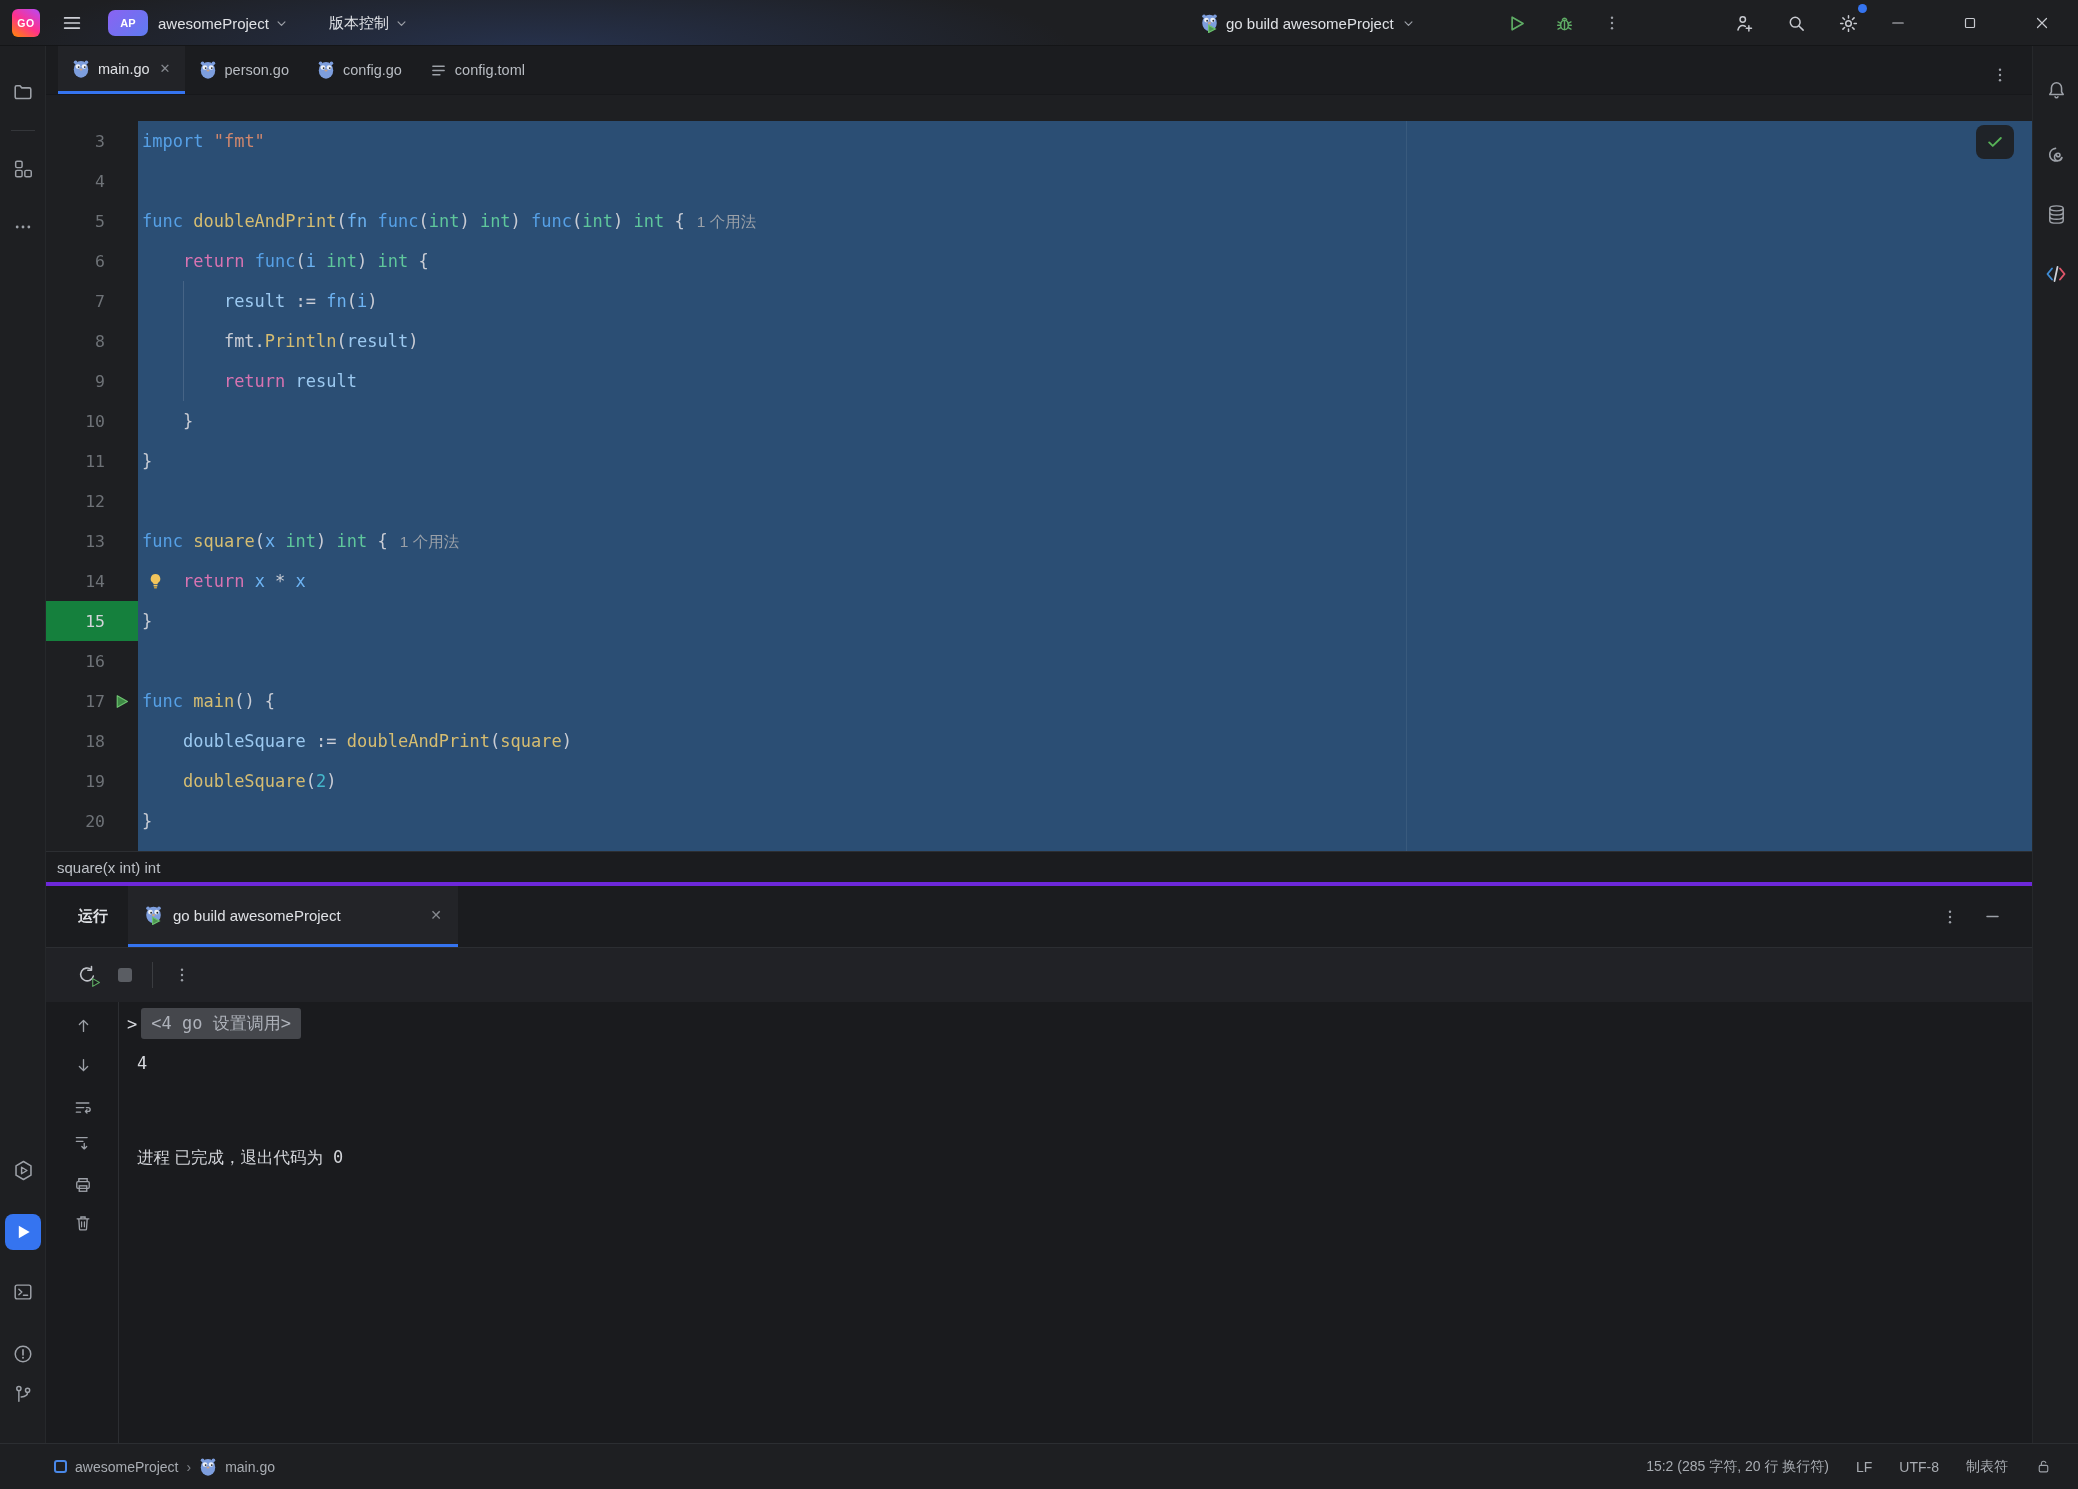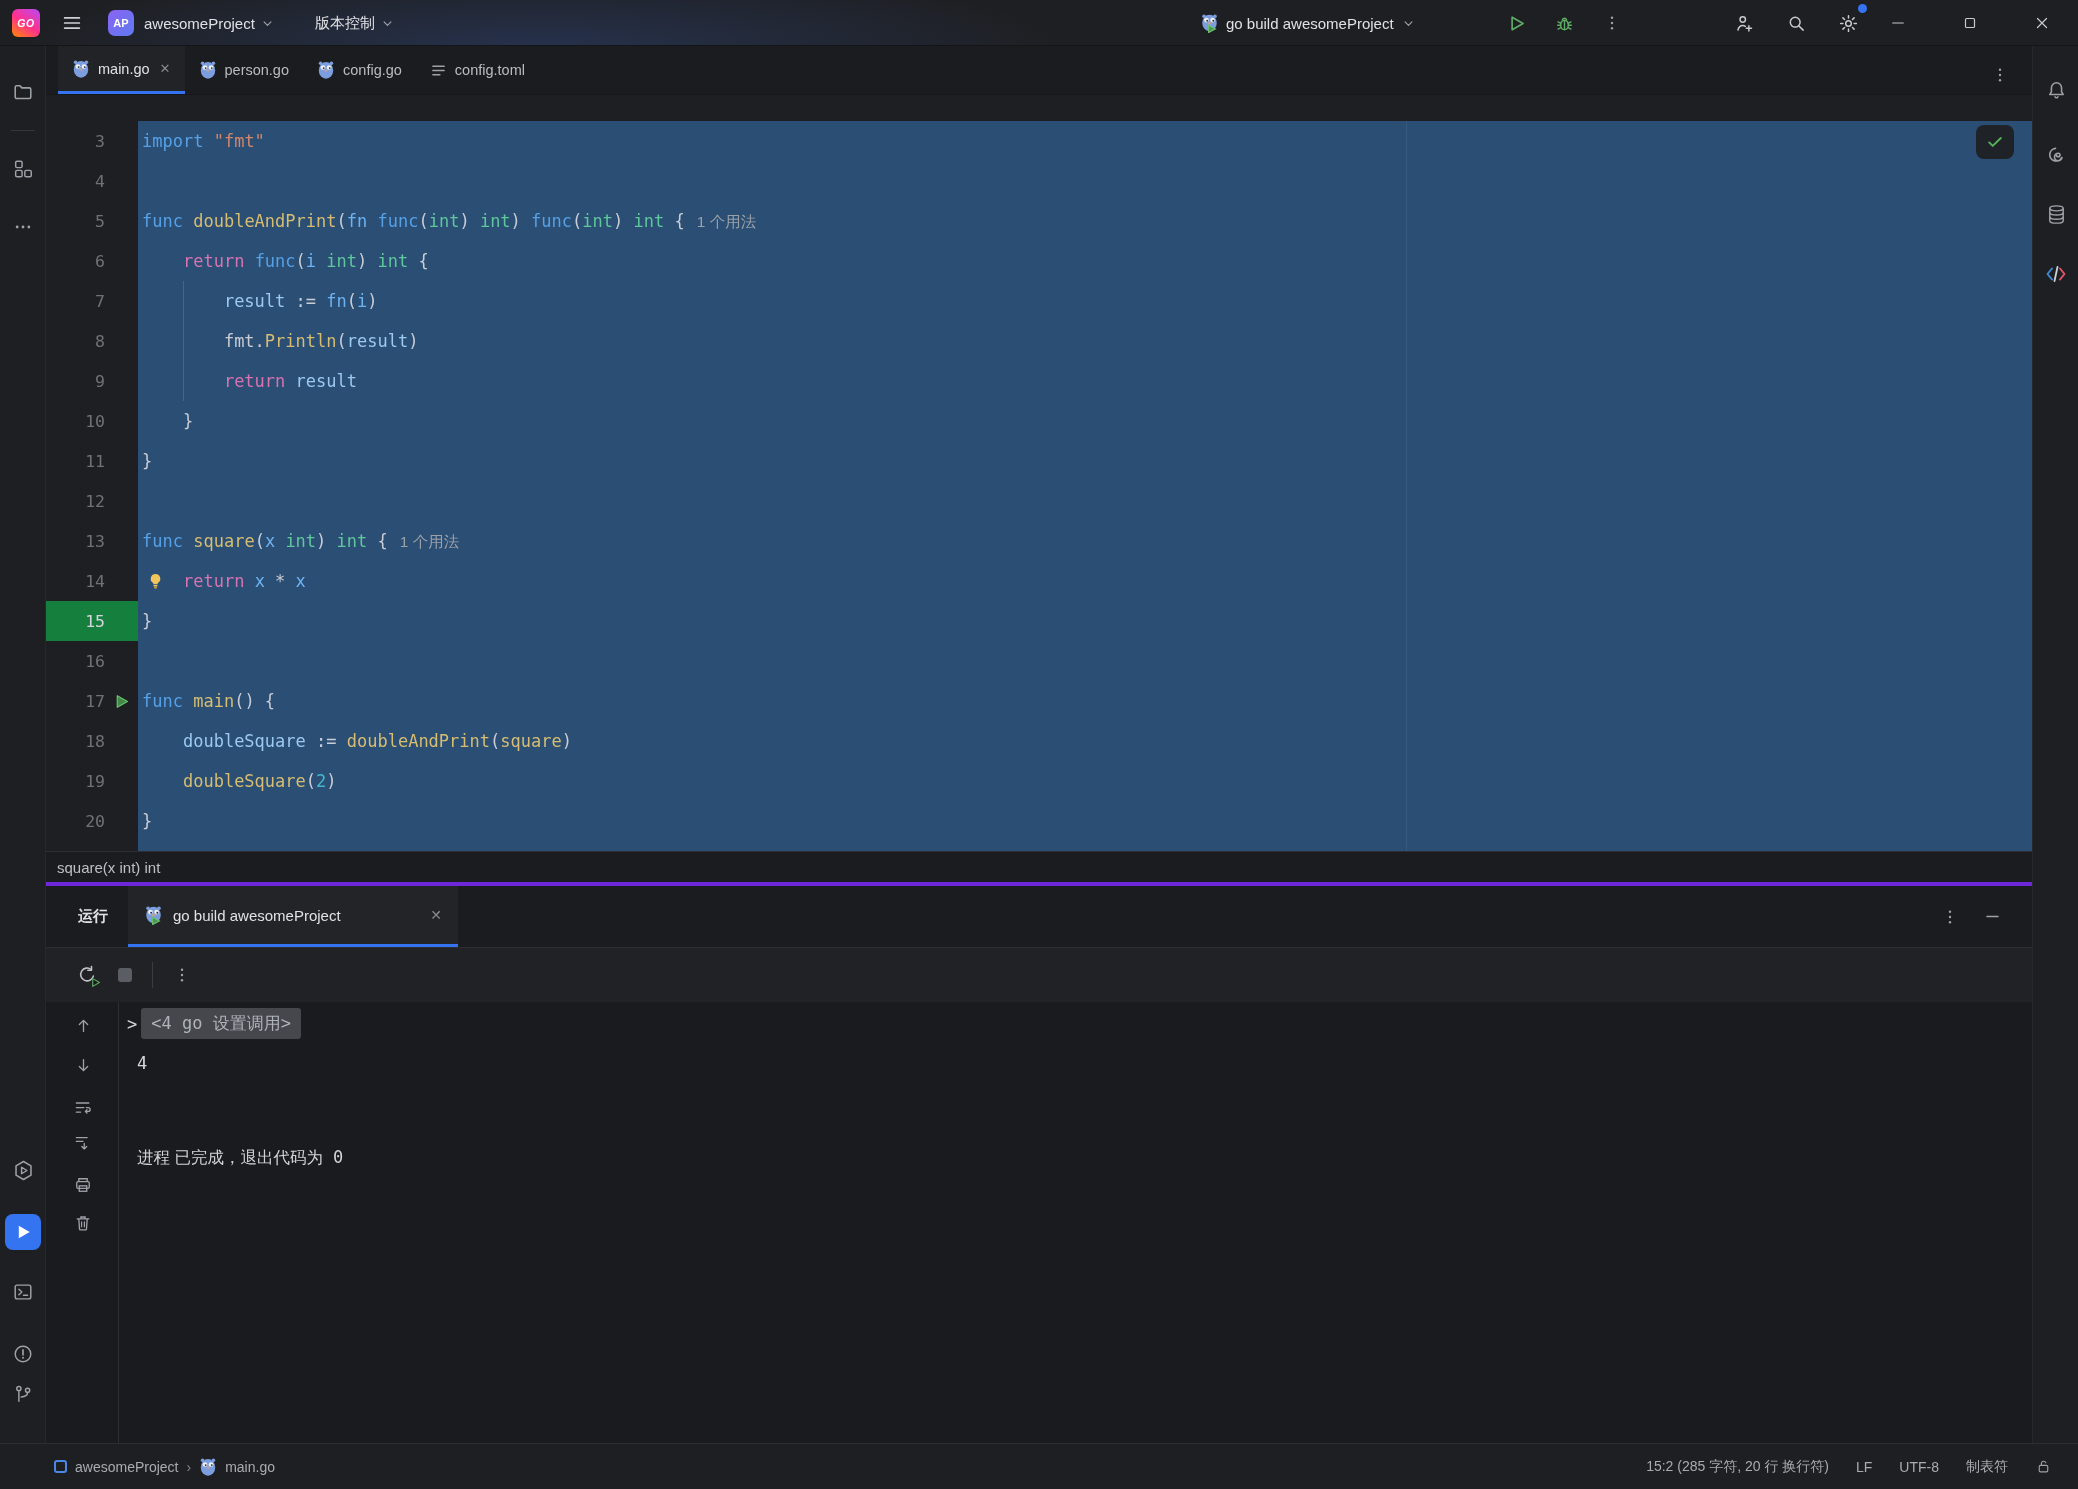--- a/index.html
+++ b/index.html
@@ -7,23 +7,23 @@
   .app{position:relative;width:2078px;height:1489px;background:#1e1f22;overflow:hidden;
        font-family:"Liberation Sans","DejaVu Sans",sans-serif;color:#ced0d6;-webkit-font-smoothing:antialiased;}
   svg{display:block;}
   .ic{color:#9da1a8;}
   
   .titlebar{position:absolute;left:0;top:0;width:2078px;height:46px;background:
       radial-gradient(760px 120px at 540px 110%, rgba(44,62,105,.60), rgba(44,62,105,0) 70%),#1e1f22;
       border-bottom:1px solid #141517;display:flex;align-items:center;}
   .tb-left{position:absolute;left:12px;top:0;height:46px;display:flex;align-items:center;}
   .logo{width:28px;height:28px;border-radius:6px;background:linear-gradient(215deg,#b74af7 0%,#ff318c 52%,#ff8a00 100%);
-        display:flex;align-items:center;justify-content:center;font-size:10.5px;font-weight:bold;color:#fff;letter-spacing:.5px;font-style:italic;}
+        display:flex;align-items:center;justify-content:center;font-size:10.5px;font-weight:bold;color:#fff;letter-spacing:.5px;}
   .iconbtn{height:32px;min-width:32px;border-radius:6px;display:flex;align-items:center;justify-content:center;padding:0 4px;}
-  .ap-badge{width:26px;height:26px;border-radius:7px;background:linear-gradient(135deg,#8a63f2 0%,#5e7bf0 100%);
+  .ap-badge{width:40px;height:26px;border-radius:7px;background:linear-gradient(135deg,#8a63f2 0%,#5e7bf0 100%);
         display:flex;align-items:center;justify-content:center;font-size:11px;font-weight:bold;color:#fff;}
   .tb-item{display:flex;align-items:center;gap:5px;height:32px;padding:0 6px;border-radius:6px;font-size:15px;color:#dfe1e5;}
   .run-widget{position:absolute;left:1196px;top:7px;height:32px;display:flex;align-items:center;gap:7px;
         font-size:15px;color:#dfe1e5;padding:0 4px;border-radius:6px;}
   .run-actions{position:absolute;left:1500px;top:7px;height:32px;display:flex;align-items:center;gap:16px;}
   .tb-right{position:absolute;left:1728px;top:7px;height:32px;display:flex;align-items:center;gap:20px;}
   .gear-wrap{position:relative;}
   .gear-dot{position:absolute;right:-3px;top:-3px;width:9px;height:9px;border-radius:50%;background:#3574f0;}
   .win-controls{position:absolute;right:0;top:0;height:46px;display:flex;}
   .win-btn{width:72px;height:46px;display:flex;align-items:center;justify-content:center;color:#c8cad0;}

